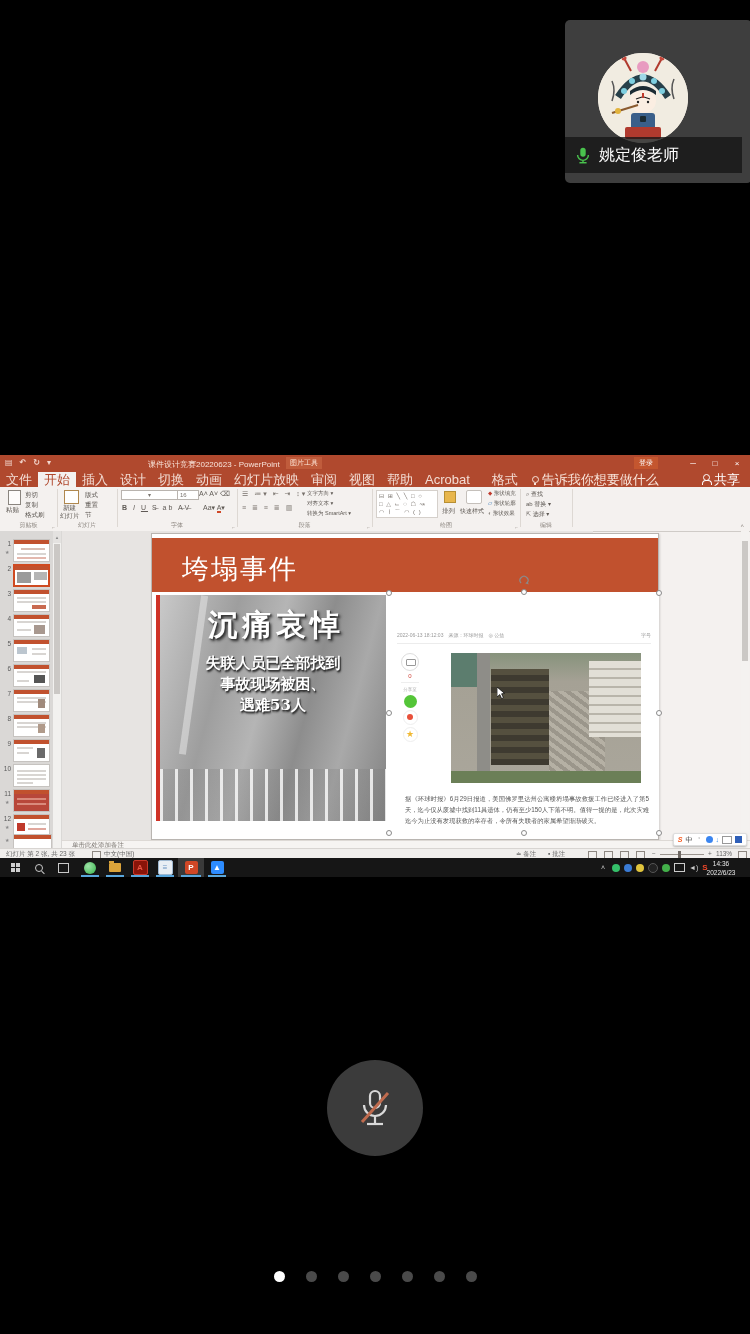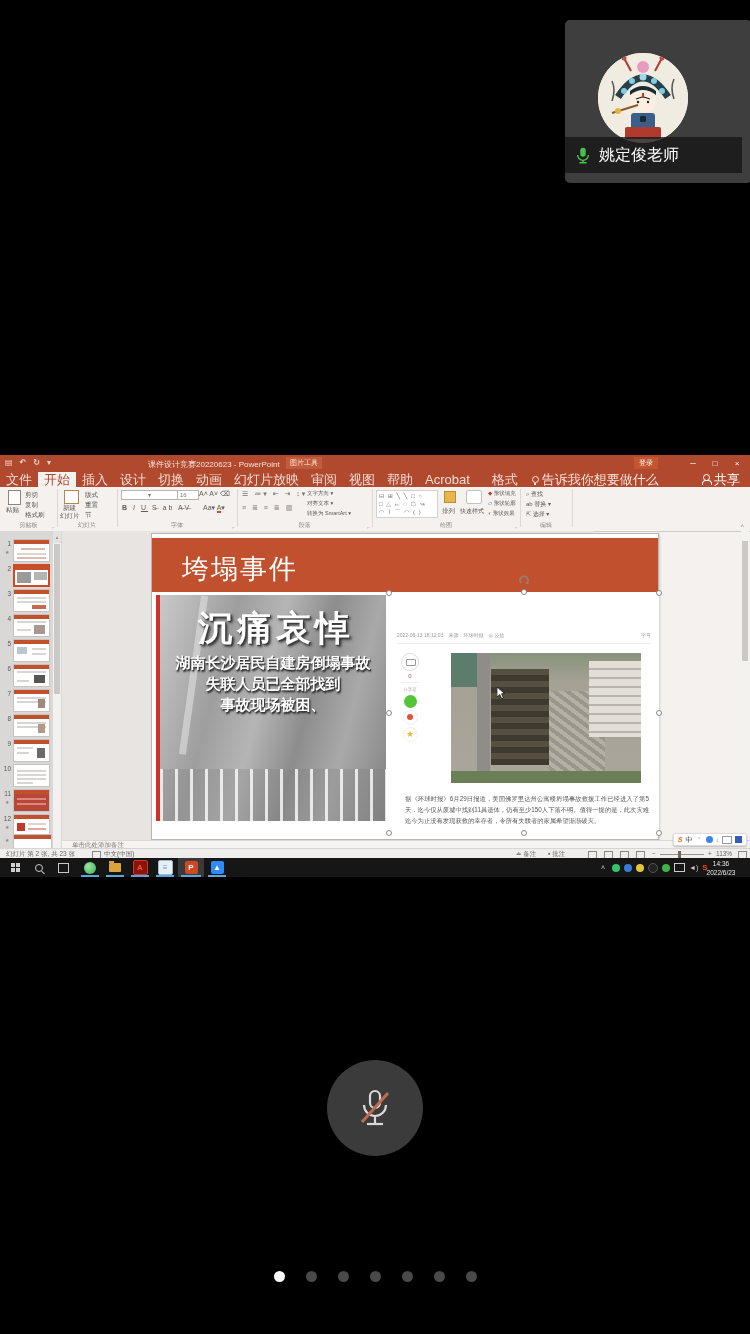--- a/index.html
+++ b/index.html
@@ -55,21 +55,21 @@
   .band{left:0;top:4px;width:506px;height:54px;background:#c1512e;}
   .slidetitle{left:30px;top:13px;color:#fff;font-size:27px;letter-spacing:2px;}
   
   .poster{left:4px;top:61px;width:230px;height:226px;border-left:4px solid #cf3226;box-sizing:border-box;
     background:linear-gradient(105deg,#c9c9c9 0%,#9e9e9e 28%,#b5b5b5 45%,#8d8d8d 62%,#a9a9a9 78%,#818181 100%);
     text-align:center;overflow:hidden;}
   .railing{left:0;right:0;bottom:0;height:52px;
     background:repeating-linear-gradient(90deg,rgba(245,245,245,.85) 0 3px,rgba(120,120,120,.25) 3px 15px);}
   .pole{left:30px;top:0;width:7px;height:160px;background:rgba(230,230,230,.55);transform:rotate(8deg);}
   .ptitle{left:6px;right:0;top:10px;font-family:Liberation Sans, sans-serif;font-weight:bold;
-          font-size:35px;letter-spacing:4px;color:#fff;text-shadow:1px 1px 0 #3a3a3a,2px 2px 3px #222;}
+          font-size:30px;letter-spacing:4px;color:#fff;text-shadow:1px 1px 0 #3a3a3a,2px 2px 3px #222;}
   .plines{left:0;right:0;top:58px;font-family:"DejaVu Serif","Liberation Serif",serif;font-weight:bold;
           font-size:15px;line-height:21px;color:#fff;text-shadow:1px 1px 0 #3a3a3a,1px 2px 2px #222;}
   
   .article{left:237px;top:59px;width:270px;height:240px;background:#fff;}
   .ahead{left:8px;top:6px;width:254px;font-size:11.5px;font-weight:bold;color:#1a1a1a;line-height:1.35;}
   .ameta{left:8px;top:39px;font-size:5px;color:#9a9a9a;}
   .afont{right:8px;top:39px;font-size:5px;color:#9a9a9a;}
   .adiv{left:8px;right:8px;top:50px;border-top:1px solid #ececec;}
   .rail{left:10px;top:60px;width:22px;text-align:center;}
   .bubble{width:16px;height:16px;border:1px solid #ddd;border-radius:50%;margin:0 auto;position:relative;}
@@ -393,23 +393,23 @@
         <div class="a slide">
           <div class="a band">
             <div class="a slidetitle">垮塌事件</div>
           </div>
 
           <div class="a poster">
             <div class="a pole"></div>
             <div class="a railing"></div>
             <div class="a ptitle">沉痛哀悼</div>
             <div class="a plines">
-              <div>湖南长沙居民自建房倒塌事故</div>
               <div>失联人员已全部找到</div>
               <div>事故现场被困、</div>
+              <div>遇难53人</div>
             </div>
           </div>
 
           <div class="a article">
             <div class="a ameta">2022-06-13 18:12:03　来源：环球时报　◎ 公益</div>
             <div class="a afont">字号</div>
             <div class="a adiv"></div>
             <div class="a rail">
               <div class="bubble"></div>
               <div class="cnt">0</div>

